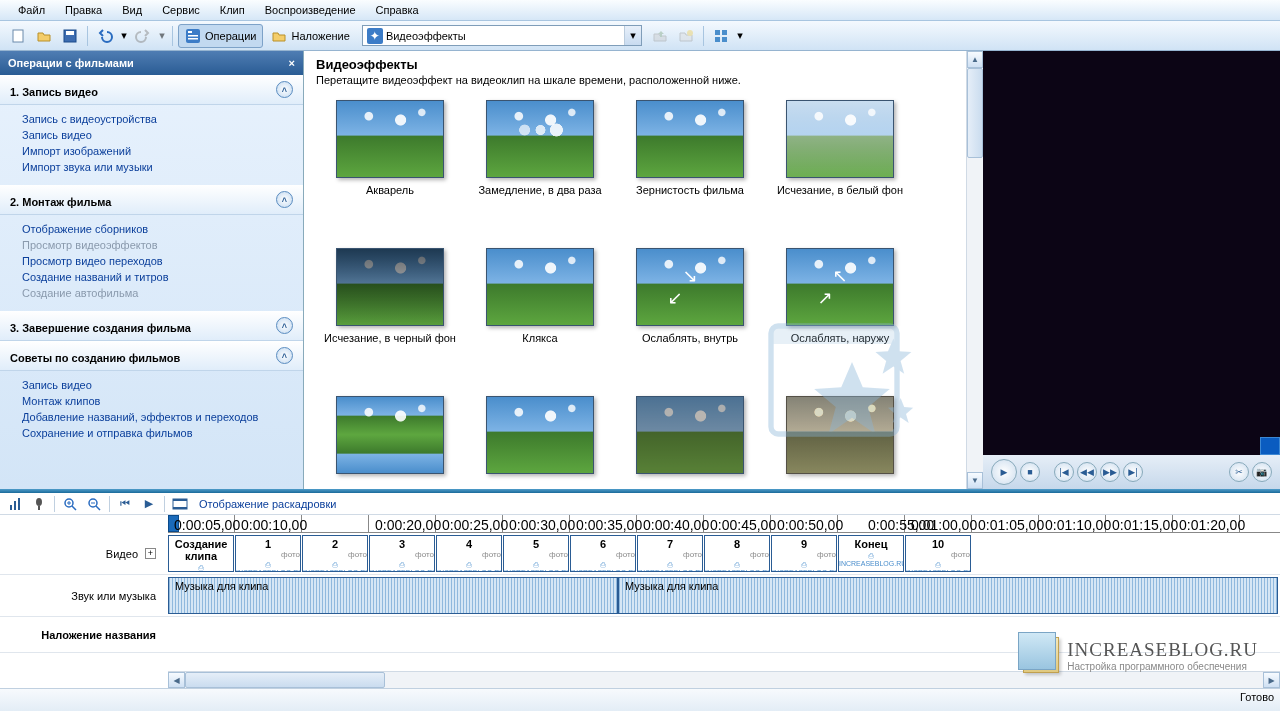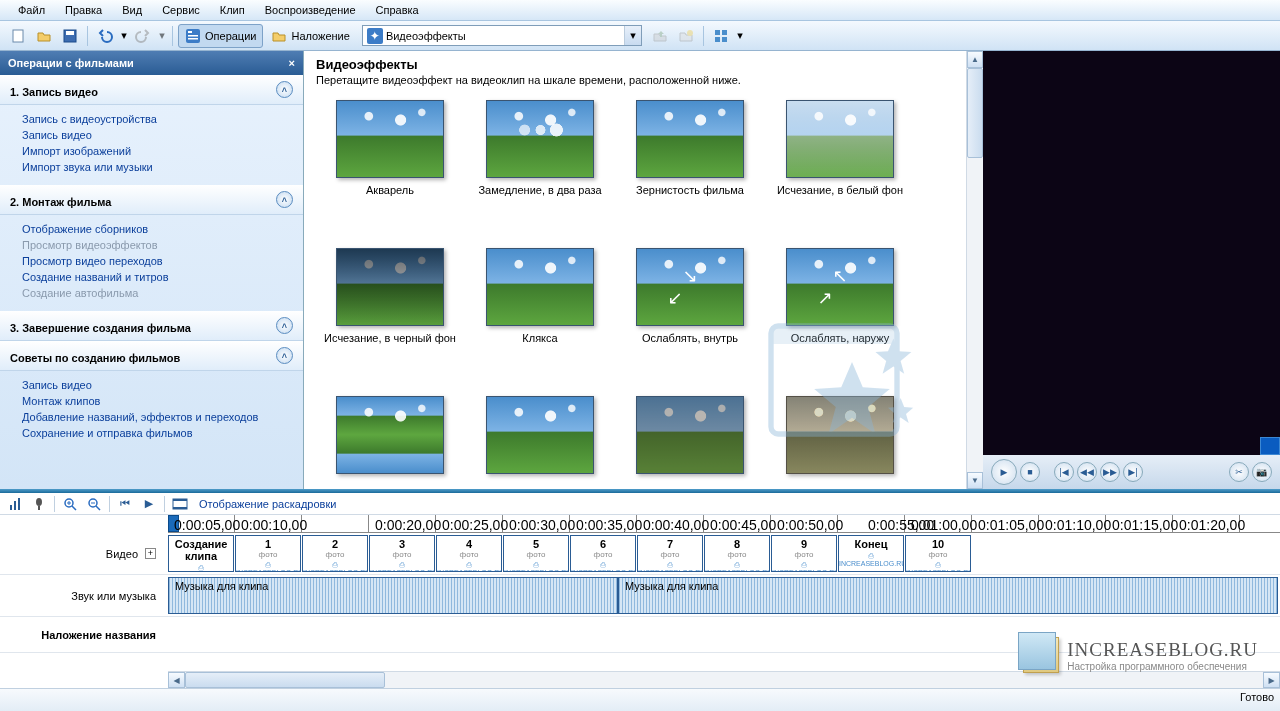--- a/index.html
+++ b/index.html
@@ -76,21 +76,21 @@
 .tl-text{color:#0b3f9b;padding-left:4px;}
 .tl-ruler { height: 18px; margin-left: 168px; position: relative; border-bottom: 1px solid #888; overflow:hidden; background:repeating-linear-gradient(90deg,transparent 0,transparent 66px,#888 66px,#888 67px); }
 .tl-ruler .tick{position:absolute;top:2px;font-size:14px;white-space:nowrap;}
 .tl-cursor{position:absolute;left:0;top:0;width:11px;height:17px;background:#1a6aba;border:1px solid #0a4a8a;}
 .tracks{flex:1;position:relative;}
 .track-row{display:flex;height:42px;border-bottom:1px solid #e0e6ed;}
 .track-label{width:168px;text-align:right;padding:0 12px;display:flex;align-items:center;justify-content:flex-end;gap:7px;}
 .track-label .exp{width:11px;height:11px;border:1px solid #888;display:inline-flex;align-items:center;justify-content:center;font-size:9px;line-height:1;}
 .track-content{flex:1;position:relative;overflow:hidden;}
 .clip{position:absolute;top:2px;bottom:2px;background:#fff;border:1px solid #2a5c94;text-align:center;font-size:9px;padding-top:2px;overflow:hidden;}
-.clip .sub{color:#888;font-size:8px;display:block;}
+.clip .sub{color:#888;font-size:8px;display:block;text-align:right;}
 .clip .logo{color:#4a8ecc;font-size:7px;display:block;margin-top:2px;}
 .audio-clip{position:absolute;top:2px;bottom:2px;left:0;border:1px solid #2a5c94;background:repeating-linear-gradient(90deg,#8fb8dd 0,#8fb8dd 1px,#d5e6f5 1px,#d5e6f5 3px);padding:2px 6px;font-size:10px;}
 .hscroll{height:17px;margin-left:168px;background:#f0f3f7;border-top:1px solid #d0dae5;position:relative;}
 .hscroll .hb{position:absolute;top:0;bottom:0;width:17px;background:linear-gradient(#f7fbff,#cfe0f3);border:1px solid #a8c0d8;display:flex;align-items:center;justify-content:center;font-size:8px;color:#4a6a8a;}
 .hscroll .ht{position:absolute;top:0;bottom:0;left:17px;width:200px;background:linear-gradient(#e5eef8,#cadcef);border:1px solid #a8c0d8;border-radius:2px;}
 
 
 .statusbar { height: 26px; background: linear-gradient(#f7fafd,#e0ebf5); border-top: 1px solid #c0d0e0; padding: 2px 6px; text-align: right; }
 
 

